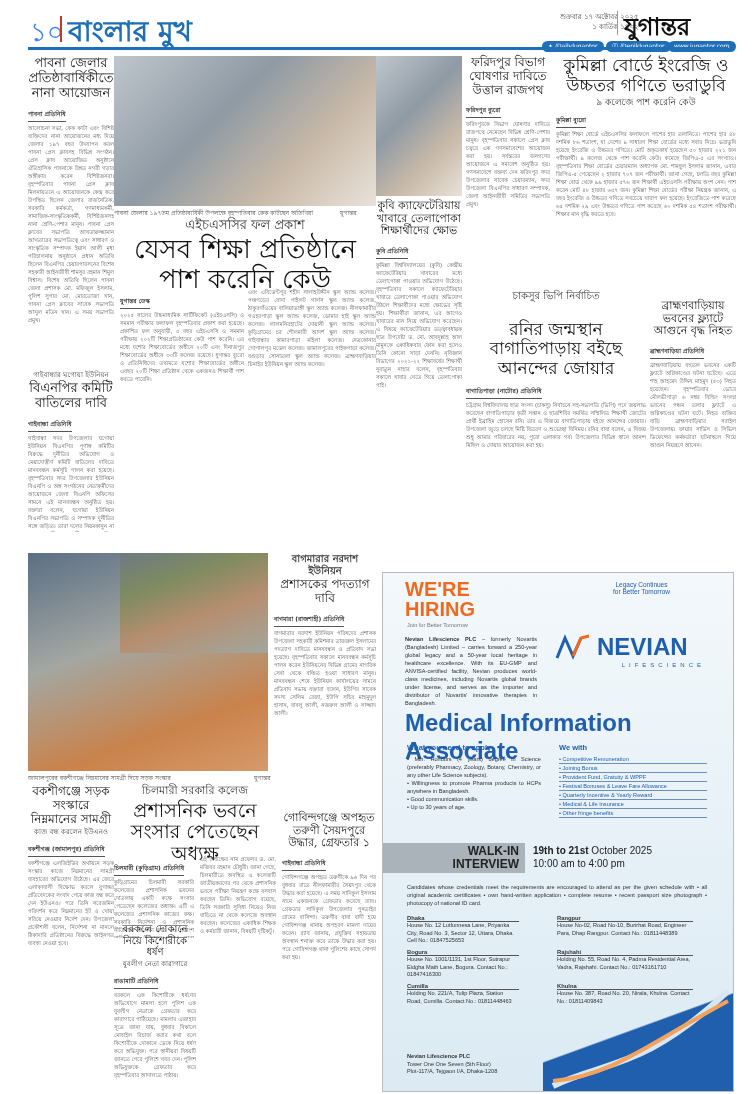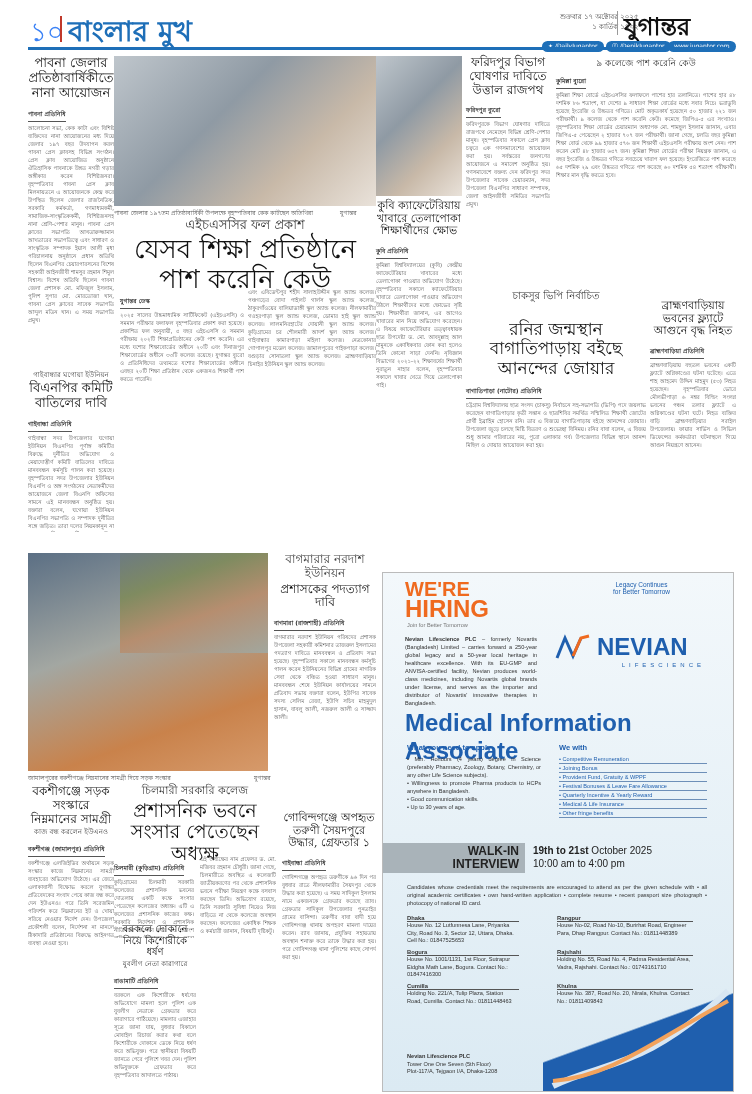--- a/index.html
+++ b/index.html
@@ -77,21 +77,21 @@
   <div class="body-text" style="height:170px;overflow:hidden;">এবং এবিডেন্টপুর শহীদ সালাহউদ্দীন স্কুল অ্যান্ড কলেজ। পঞ্চগড়ের বোদা পাইলট গার্লস স্কুল অ্যান্ড কলেজ, ঠাকুরগাঁওয়ের বালিয়াডাঙ্গী স্কুল অ্যান্ড কলেজ। নীলফামারীর গওহরপাড়া স্কুল অ্যান্ড কলেজ, ডোমার হাই স্কুল অ্যান্ড কলেজ। লালমনিরহাটের দোয়ানী স্কুল অ্যান্ড কলেজ। কুড়িগ্রামের চর শৌলমারী আদর্শ স্কুল অ্যান্ড কলেজ। গাইবান্ধার কামারপাড়া মহিলা কলেজ। নেত্রকোনার গোপালপুর মডেল কলেজ। জামালপুরের পাইকপাড়া কলেজ। বগুড়ার সোনাতলা স্কুল অ্যান্ড কলেজ। ব্রাহ্মণবাড়িয়ার চিনাইর ইউনিয়ন স্কুল অ্যান্ড কলেজ।</div>
 </div>
 
 <div class="abs photo2" style="left:28px;top:553px;width:240px;height:218px;"></div>
 <div class="abs caption" style="left:28px;top:773px;width:200px;">জামালপুরের বকশীগঞ্জে নিম্নমানের সামগ্রী দিয়ে সড়ক সংস্কার</div>
 <div class="abs caption" style="left:254px;top:773px;">যুগান্তর</div>
 
 <div class="abs photo3" style="left:120px;top:553px;width:148px;height:100px;opacity:0.9;"></div>
 
 <div class="abs" style="left:274px;top:553px;width:102px;">
-  <div class="headline" style="font-size:12px;color:#444;">বাগমারার নরদাশ ইউনিয়ন</div>
+  <div class="headline" style="font-size:10px;color:#444;font-weight:bold;">বাগমারার নরদাশ ইউনিয়ন</div>
   <div class="headline" style="font-size:12px;margin-top:2px;">প্রশাসকের পদত্যাগ দাবি</div>
   <div class="byline" style="margin-top:2px;">বাগমারা (রাজশাহী) প্রতিনিধি</div>
   <div class="body-text" style="margin-top:2px;height:162px;overflow:hidden;">বাগমারার নরদাশ ইউনিয়ন পরিষদের প্রশাসক উপজেলা সহকারী কমিশনার তাজরুল ইসলামের পদত্যাগ দাবিতে মানববন্ধন ও প্রতিবাদ সভা হয়েছে। বৃহস্পতিবার সকালে মানববন্ধন কর্মসূচি পালন করেন ইউনিয়নের বিভিন্ন গ্রামের নাগরিক সেবা থেকে বঞ্চিত হওয়া সাধারণ মানুষ। মানববন্ধন শেষে ইউনিয়ন কার্যালয়ের সামনে প্রতিবাদ সভায় বক্তারা বলেন, ইউপির সাবেক সদস্য সেলিম রেজা, ইউপি সচিব মাহমুদুল হাসান, বাবলু আলী, নজরুল আলী ও সাজ্জাদ আলী।</div>
 </div>
 
 <div class="abs" style="left:28px;top:785px;width:86px;">
   <div class="headline" style="font-size:12px;">বকশীগঞ্জে সড়ক সংস্কারে নিম্নমানের সামগ্রী</div>
   <div class="headline" style="font-size:7px;color:#444;margin-top:2px;">কাজ বন্ধ করলেন ইউএনও</div>
   <div class="byline" style="margin-top:2px;">বকশীগঞ্জ (জামালপুর) প্রতিনিধি</div>
   <div class="body-text" style="margin-top:2px;height:210px;overflow:hidden;">বকশীগঞ্জে এলজিইডির অর্থায়নে সড়ক সংস্কার কাজে নিম্নমানের সামগ্রী ব্যবহারের অভিযোগ উঠেছে। এর জেরে এলাকাবাসী বিক্ষোভ করলে যুগান্তর প্রতিবেদকের সংবাদ পেয়ে কাজ বন্ধ করে দেন ইউএনও। পরে তিনি সরেজমিন পরিদর্শন করে নিম্নমানের ইট ও খোয়া সরিয়ে নেওয়ার নির্দেশ দেন। উপজেলা প্রকৌশলী বলেন, নির্দেশনা না মানলে ঠিকাদারি প্রতিষ্ঠানের বিরুদ্ধে আইনগত ব্যবস্থা নেওয়া হবে।</div>
@@ -129,20 +129,21 @@
 </div>
 
 <div class="abs" style="left:466px;top:56px;width:84px;">
   <div class="headline" style="font-size:12px;">ফরিদপুর বিভাগ ঘোষণার দাবিতে উত্তাল রাজপথ</div>
   <div class="byline" style="margin-top:2px;">ফরিদপুর ব্যুরো</div>
   <div class="body-text" style="margin-top:2px;height:172px;overflow:hidden;">ফরিদপুরকে বিভাগ ঘোষণার দাবিতে রাজপথে নেমেছেন বিভিন্ন শ্রেণি-পেশার মানুষ। বৃহস্পতিবার সকালে প্রেস ক্লাব চত্বরে এক গণসমাবেশের আয়োজন করা হয়। সর্বস্তরের জনগণের আয়োজনে এ সমাবেশ অনুষ্ঠিত হয়। গণসমাবেশে বক্তব্য দেন ফরিদপুর সদর উপজেলার সাবেক চেয়ারম্যান, সদর উপজেলা বিএনপির সাধারণ সম্পাদক, জেলা আইনজীবী সমিতির সভাপতি প্রমুখ।</div>
 </div>
 <div class="abs photo" style="left:376px;top:56px;width:86px;height:140px;"></div>
 
 <div class="abs" style="left:556px;top:56px;width:180px;">
+  <div class="headline" style="font-size:17px;">কুমিল্লা বোর্ডে ইংরেজি ও উচ্চতর গণিতে ভরাডুবি</div>
   <div class="headline" style="font-size:9px;color:#333;margin-top:2px;">৯ কলেজে পাশ করেনি কেউ</div>
   <div class="byline" style="margin-top:4px;">কুমিল্লা ব্যুরো</div>
   <div class="body-text" style="margin-top:2px;height:125px;overflow:hidden;">কুমিল্লা শিক্ষা বোর্ডে এইচএসসির ফলাফলে পাশের হার তলানিতে। পাশের হার ৪৮ দশমিক ৮৬ শতাংশ, যা দেশের ৯ সাধারণ শিক্ষা বোর্ডের মধ্যে সবার নিচে। ভরাডুবি হয়েছে ইংরেজি ও উচ্চতর গণিতে। মোট অকৃতকার্য হয়েছেন ৫০ হাজার ২২১ জন পরীক্ষার্থী। ৯ কলেজ থেকে পাশ করেনি কেউ। কমেছে জিপিএ-৫ এর সংখ্যাও। বৃহস্পতিবার শিক্ষা বোর্ডের চেয়ারম্যান অধ্যাপক মো. শামছুল ইসলাম জানান, এবার জিপিএ-৫ পেয়েছেন ২ হাজার ৭০৭ জন পরীক্ষার্থী। জানা গেছে, চলতি বছর কুমিল্লা শিক্ষা বোর্ড থেকে ৯৯ হাজার ৫৭৬ জন শিক্ষার্থী এইচএসসি পরীক্ষায় অংশ নেন। পাশ করেন মোট ৪৮ হাজার ৬৫৭ জন। কুমিল্লা শিক্ষা বোর্ডের পরীক্ষা নিয়ন্ত্রক জানান, এ বছর ইংরেজি ও উচ্চতর গণিতে সবচেয়ে খারাপ ফল হয়েছে। ইংরেজিতে পাশ করেছে ৬৫ দশমিক ২৯ এবং উচ্চতর গণিতে পাশ করেছে ৬০ দশমিক ৫৪ শতাংশ পরীক্ষার্থী। শিক্ষার মান বৃদ্ধি করতে হবে।</div>
 </div>
 
 <div class="abs" style="left:466px;top:290px;width:180px;">
   <div class="headline" style="font-size:10px;color:#333;">চাকসুর ভিপি নির্বাচিত</div>
   <div class="headline" style="font-size:17px;margin-top:18px;">রনির জন্মস্থান বাগাতিপাড়ায় বইছে আনন্দের জোয়ার</div>
   <div class="byline" style="margin-top:2px;">বাগাতিপাড়া (নাটোর) প্রতিনিধি</div>
   <div class="body-text" style="margin-top:2px;height:150px;overflow:hidden;">চট্টগ্রাম বিশ্ববিদ্যালয় ছাত্র সংসদ (চাকসু) নির্বাচনে সহ-সভাপতি (ভিপি) পদে জয়লাভ করেছেন বাগাতিপাড়ার কৃতী সন্তান ও ছাত্রশিবির সমর্থিত সম্মিলিত শিক্ষার্থী জোটের প্রার্থী ইব্রাহিম হোসেন রনি। তার এ বিজয়ে বাগাতিপাড়ায় বইছে আনন্দের জোয়ার। উপজেলা জুড়ে চলছে মিষ্টি বিতরণ ও শুভেচ্ছা বিনিময়। রনির বাবা বলেন, এ বিজয় শুধু আমার পরিবারের নয়, পুরো এলাকার গর্ব। উপজেলার বিভিন্ন স্থানে আনন্দ মিছিল ও দোয়ার আয়োজন করা হয়।</div>
@@ -150,21 +151,21 @@
 
 <div class="abs" style="left:650px;top:300px;width:86px;">
   <div class="headline" style="font-size:11px;">ব্রাহ্মণবাড়িয়ায় ভবনের ফ্ল্যাটে আগুনে বৃদ্ধ নিহত</div>
   <div class="byline" style="margin-top:2px;">ব্রাহ্মণবাড়িয়া প্রতিনিধি</div>
   <div class="body-text" style="margin-top:2px;height:212px;overflow:hidden;">ব্রাহ্মণবাড়িয়ায় বহুতল ভবনের একটি ফ্ল্যাটে অগ্নিকাণ্ডের ঘটনা ঘটেছে। এতে শাহ আহমেদ উদ্দিন মাহমুদ (৫৩) নিহত হয়েছেন। বৃহস্পতিবার ভোরে মৌলভীপাড়া ৬ নম্বর বিল্ডিং সংলগ্ন ভবনের পঞ্চম তলার ফ্ল্যাটে এ অগ্নিকাণ্ডের ঘটনা ঘটে। নিহত ব্যক্তির বাড়ি ব্রাহ্মণবাড়িয়ার সরাইল উপজেলায়। ফায়ার সার্ভিস ও সিভিল ডিফেন্সের কর্মকর্তারা ঘটনাস্থলে গিয়ে আগুন নিয়ন্ত্রণে আনেন।</div>
 </div>
 
 <div class="abs ad">
   <div class="abs hiring" style="left:22px;top:8px;">
     <div>WE'RE</div>
-    <div style="font-size:24px;line-height:22px;">HIRING</div>
+    <div style="font-size:20px;line-height:22px;">HIRING</div>
   </div>
   <div class="abs ad-small" style="left:24px;top:48px;color:#777;">Join for Better Tomorrow</div>
   <div class="abs" style="left:230px;top:8px;text-align:center;font-size:6.5px;color:#1f5fae;font-family:'Liberation Sans',sans-serif;">
     <div>Legacy Continues</div>
     <div>for Better Tomorrow</div>
   </div>
   <div class="abs ad-small" style="left:22px;top:62px;width:132px;text-align:justify;">
     <b>Nevian Lifescience PLC</b><span> – formerly Novartis (Bangladesh) Limited – carries forward a 250-year global legacy and a 50-year local heritage in healthcare excellence. With its EU-GMP and ANVISA-certified facility, Nevian produces world-class medicines, including Novartis global brands under license, and serves as the importer and distributor of Novartis' innovative therapies in Bangladesh.</span>
   </div>
   <div class="abs" style="left:172px;top:60px;width:150px;">

